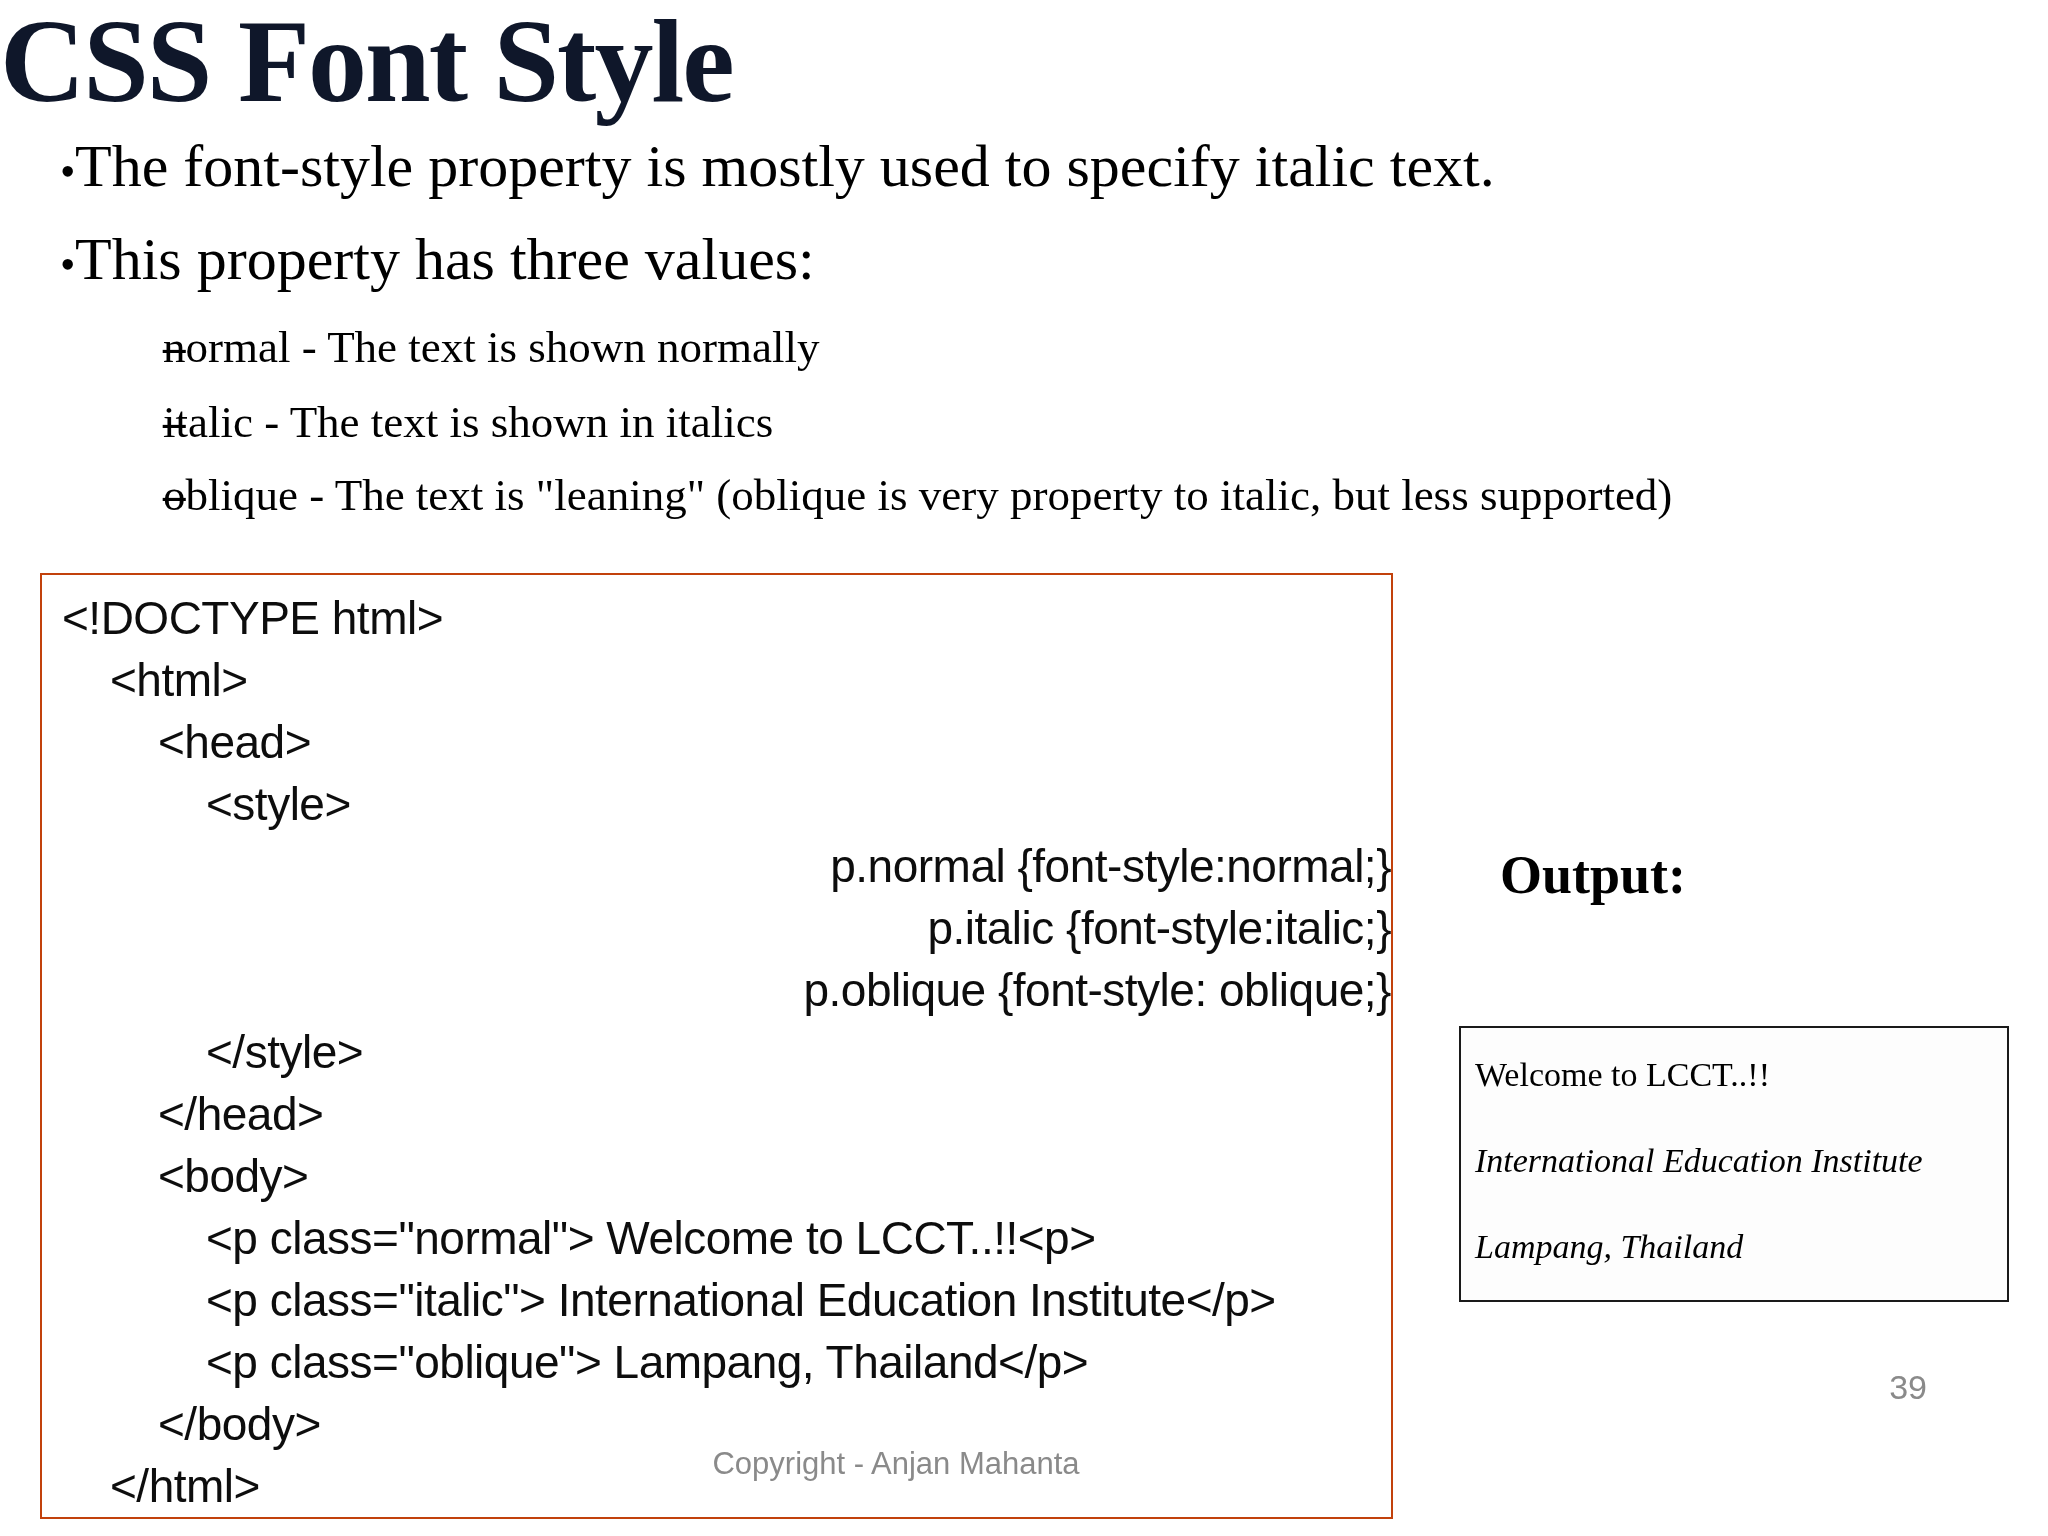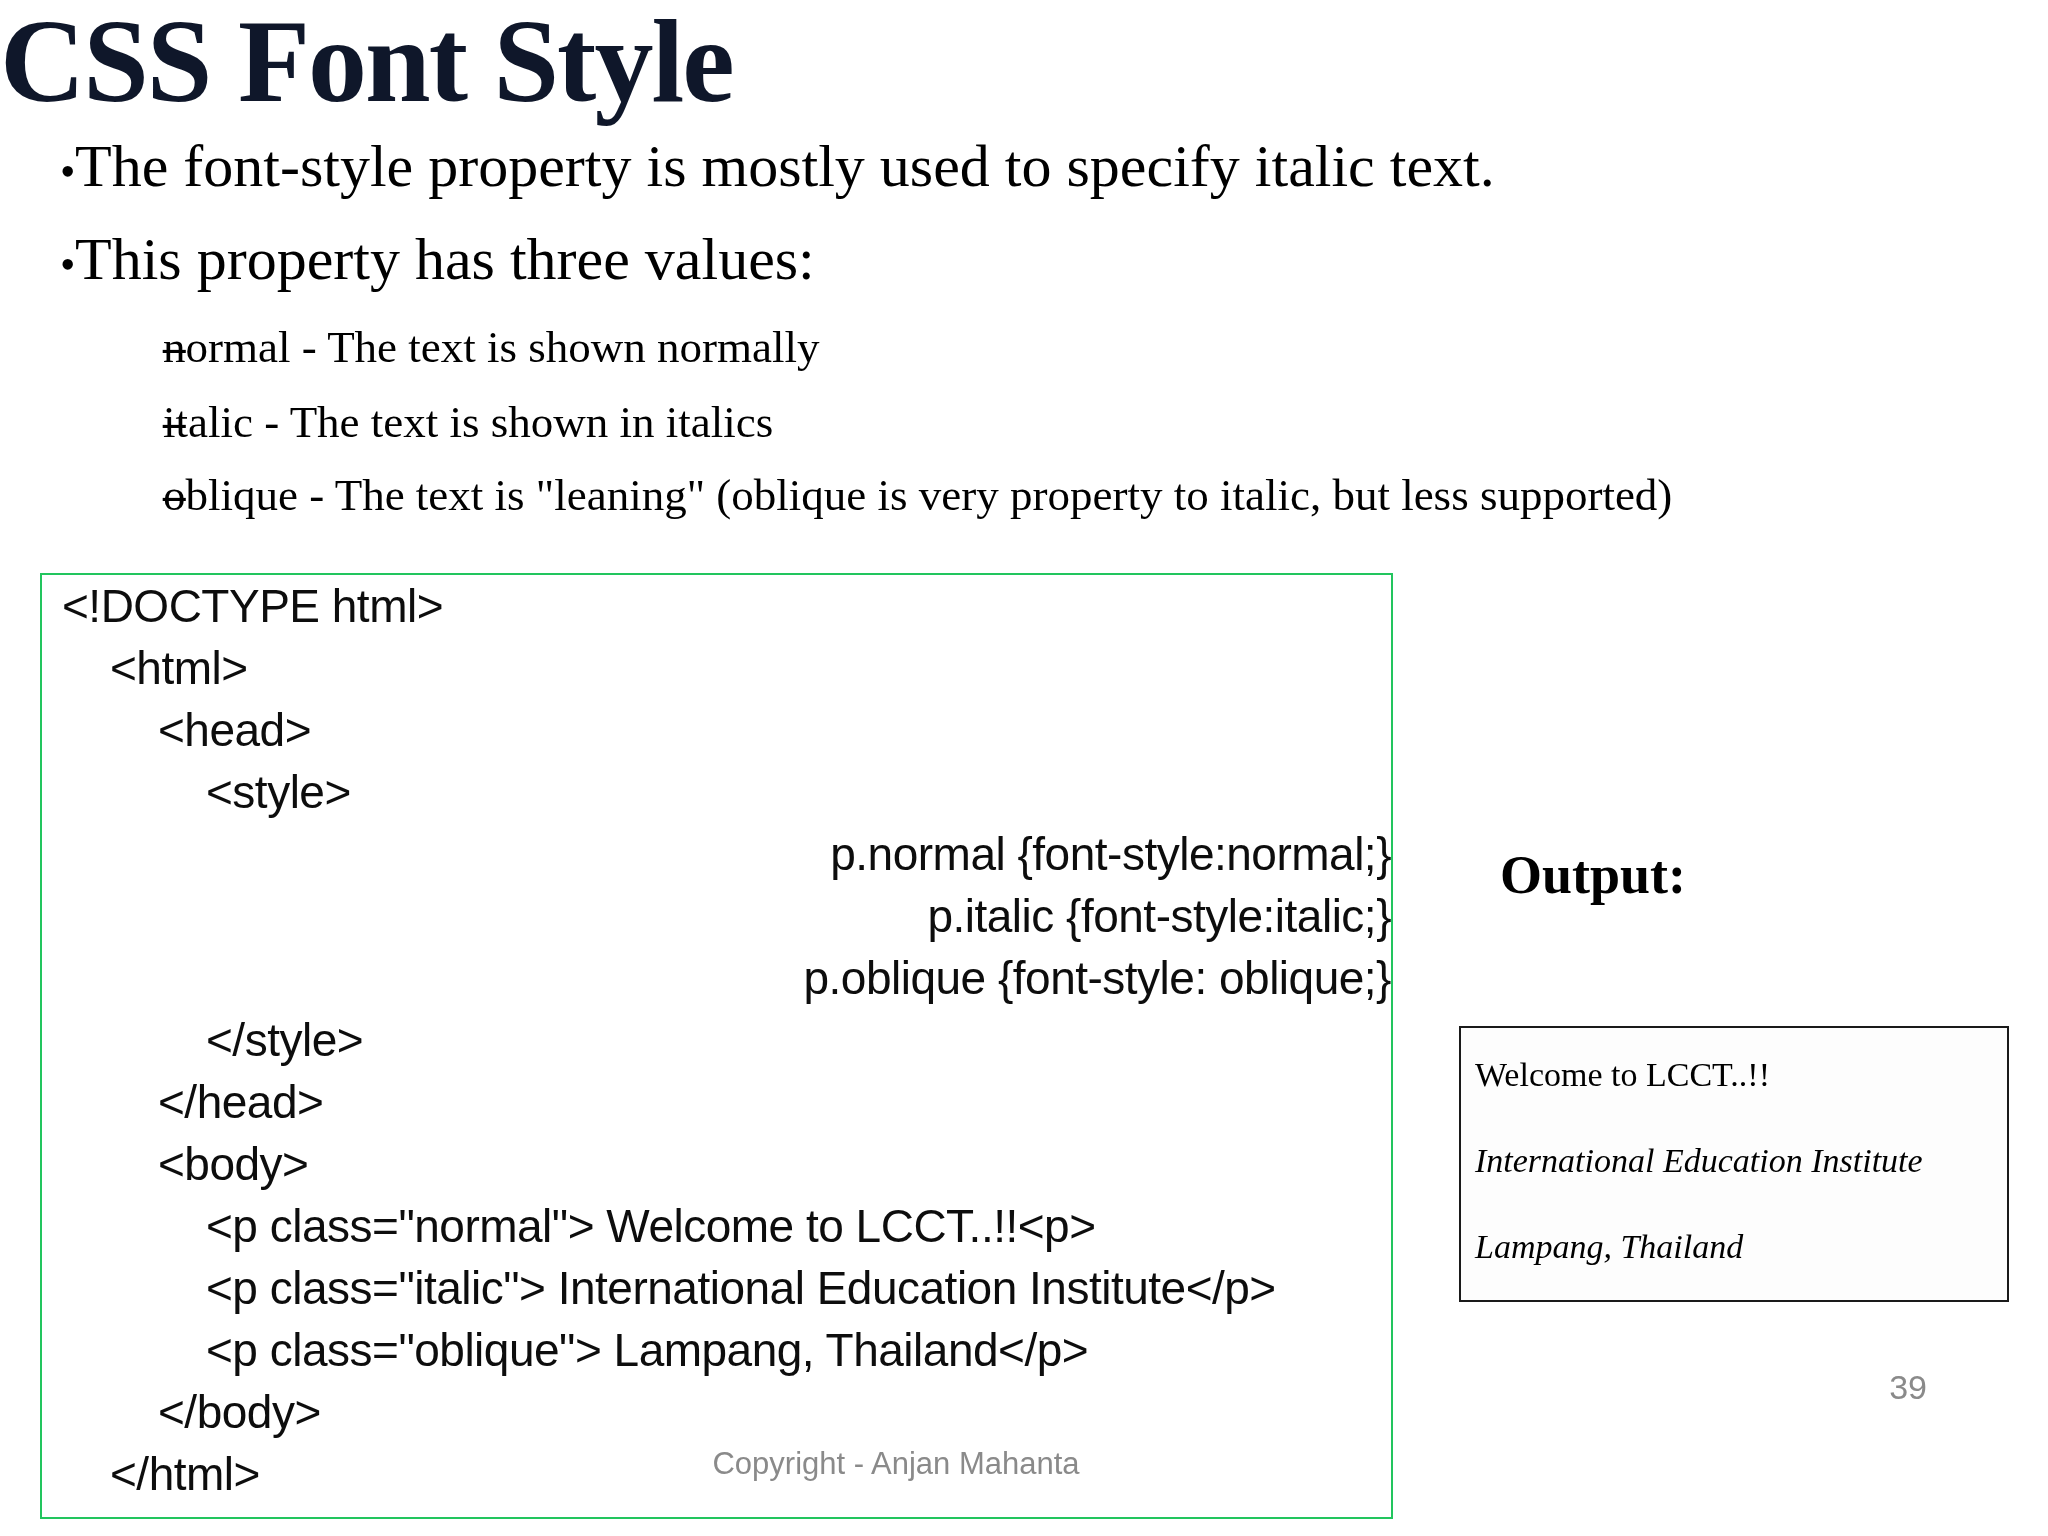--- a/index.html
+++ b/index.html
@@ -50,22 +50,23 @@
     font-size: 45px;
     font-weight: bold;
     flex: 0 0 auto;
   }
   .codebox {
     position: absolute;
     left: 40px;
     top: 573px;
     width: 1353px;
     height: 946px;
-    border: 2px solid #22c55e;
+    border: 2px solid #c2410c;
     background: #ffffff;
+    padding-top: 12px;
     font-family: "Liberation Sans", "DejaVu Sans", sans-serif;
     font-size: 46px;
     letter-spacing: -0.5px;
     color: #0d0d0d;
   }
   .codeline { line-height: 62px; white-space: pre; }
   .ind0 { padding-left: 20px; }
   .ind1 { padding-left: 68px; }
   .ind2 { padding-left: 116px; }
   .ind3 { padding-left: 164px; }

